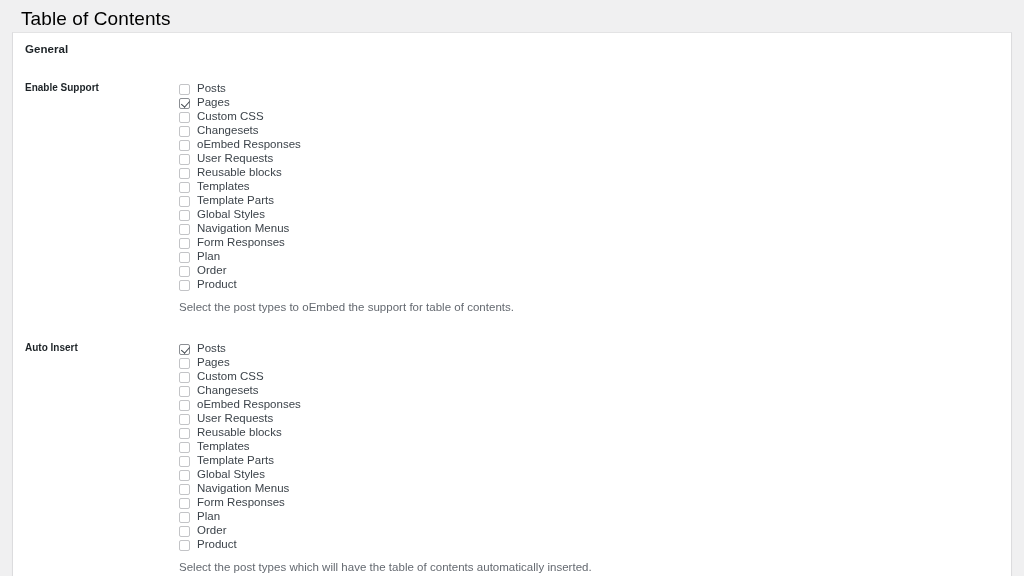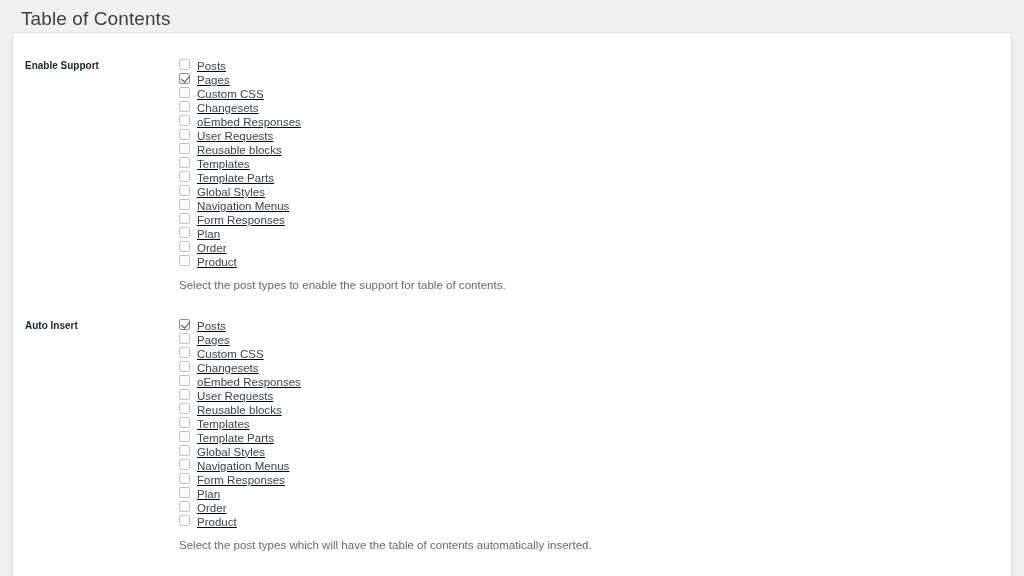--- a/index.html
+++ b/index.html
@@ -10,21 +10,21 @@
     height: 576px;
     overflow: hidden;
     background: #f0f0f1;
     font-family: "Liberation Sans", sans-serif;
     -webkit-font-smoothing: antialiased;
   }
 
   .page-title {
     font-size: 19px;
     font-weight: 400;
-    color: #404040;
+    color: #000000;
     line-height: 1.3;
     padding: 7px 0 0 21px;
     margin: 0;
     letter-spacing: 0.1px;
   }
 
   .panel {
     position: absolute;
     left: 12px;
     top: 32px;
@@ -61,25 +61,24 @@
     padding: 12px 10px 12px 12px;
     line-height: 1.3;
   }
 
   .form-table td {
     padding: 12px 10px 12px 0;
   }
 
   .cb-row {
     display: flex;
-    align-items: flex-start;
+    align-items: flex-end;
     height: 14px;
     margin-bottom: 0px;
     line-height: 14px;
-    text-decoration: underline;
   }
 
   .cb-box {
     position: relative;
     width: 11px;
     height: 11px;
     min-width: 11px;
     border: 1px solid #c3c4c7;
     border-radius: 2px;
     background: #fff;
@@ -118,20 +117,21 @@
     letter-spacing: 0.02px;
   }
   .desc-line { display: block; }
 </style>
 </head>
 <body>
 
 <h1 class="page-title">Table of Contents</h1>
 
 <div class="panel">
+  <div class="section-head">General</div>
 
   <table class="form-table">
     <tbody>
         <tr>
           <th>Enable Support</th>
           <td>
             <label class="cb-row">
               <span class="cb-box"></span>
               <span class="cb-label">Posts</span>
             </label>
@@ -185,21 +185,21 @@
             </label>
             <label class="cb-row">
               <span class="cb-box"></span>
               <span class="cb-label">Order</span>
             </label>
             <label class="cb-row">
               <span class="cb-box"></span>
               <span class="cb-label">Product</span>
             </label>
             <div class="desc">
-              <span class="desc-line">Select the post types to enable the support for table of contents.</span>
+              <span class="desc-line">Select the post types to oEmbed the support for table of contents.</span>
             </div>
           </td>
         </tr>
         <tr>
           <th>Auto Insert</th>
           <td>
             <label class="cb-row">
               <span class="cb-box checked"></span>
               <span class="cb-label">Posts</span>
             </label>

